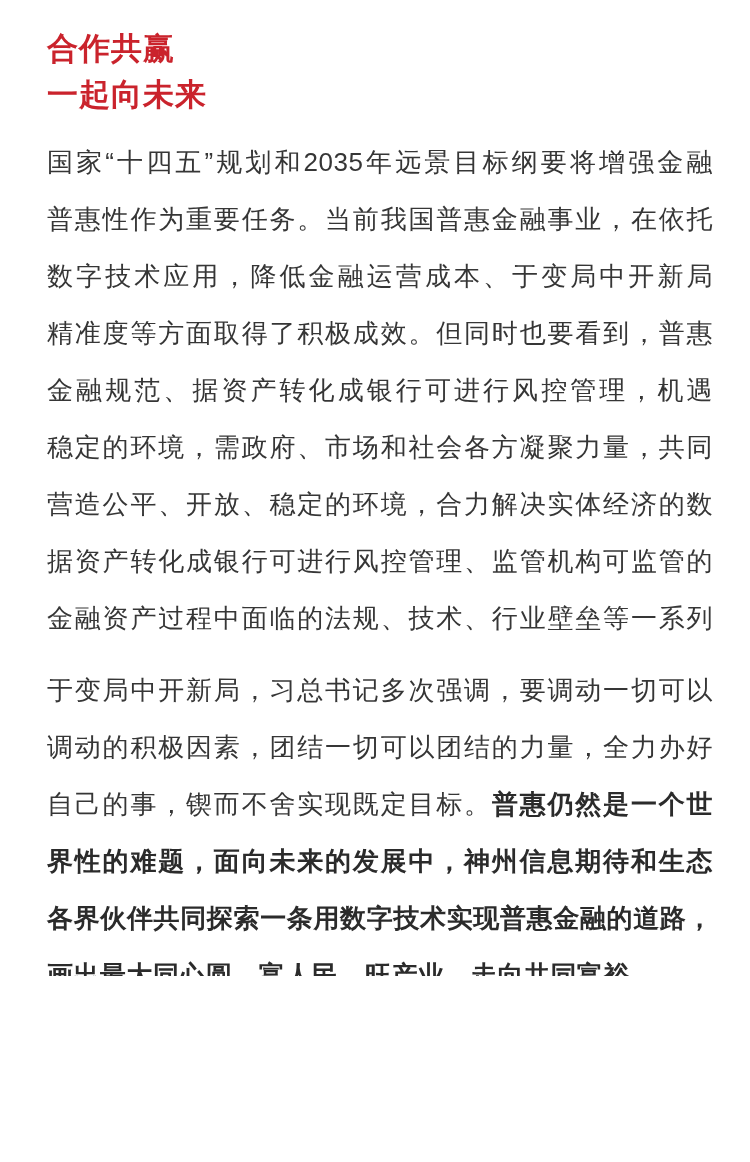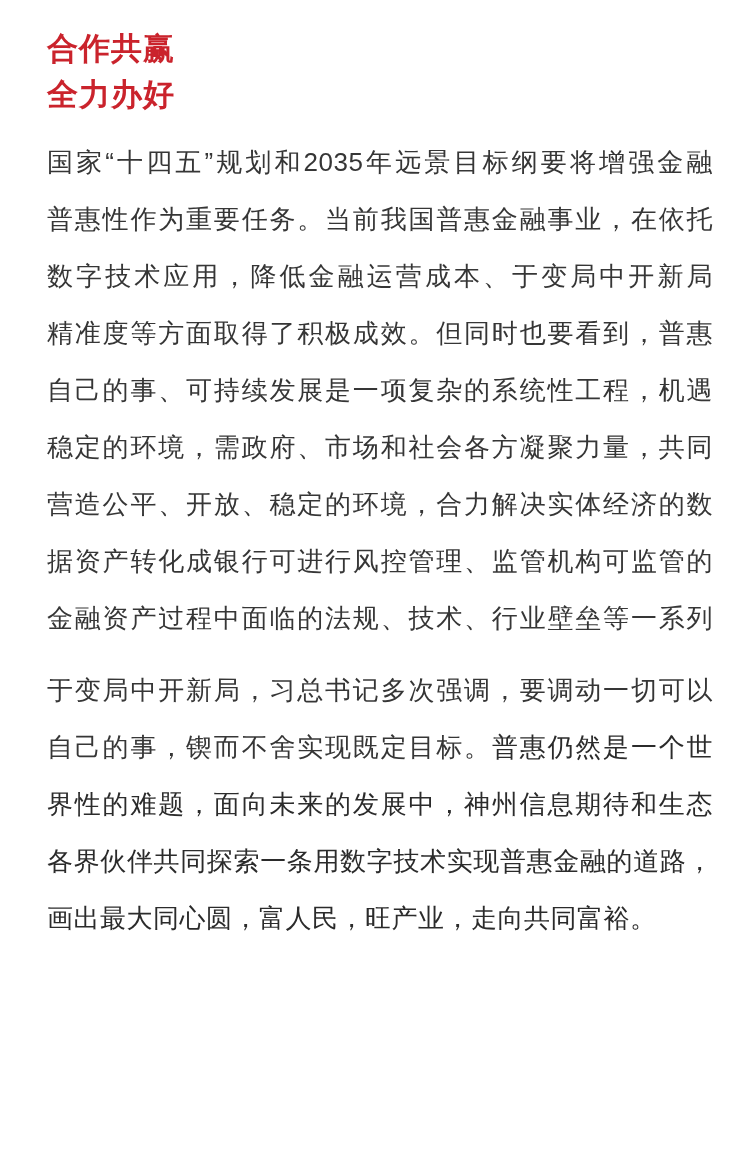--- a/index.html
+++ b/index.html
@@ -34,43 +34,44 @@
   .paragraph + .paragraph { margin-top: 15px; }
   .line {
     text-align: justify;
     text-align-last: justify;
   }
   .line.last {
     text-align: left;
     text-align-last: left;
   }
   .seg { font-weight: 400; }
-  .seg.bold { font-weight: 400; color: #2b2b2b; }
+  .seg.bold { font-weight: 700; color: #2b2b2b; }
 </style>
 </head>
 <body style="background: rgb(255, 255, 255);">
 
 <div class="page">
   <h1 class="title" style="color: rgb(202, 35, 44);">
     <span class="title-line">合作共赢</span>
-    <span class="title-line">全力办好</span>
+    <span class="title-line">一起向未来</span>
   </h1>
   <div class="article-body" id="paragraphs" style="color: rgb(54, 54, 54);">
       <div class="paragraph">
         <div class="line"><span class="seg">国家“十四五”规划和2035年远景目标纲要将增强金融</span></div>
         <div class="line"><span class="seg">普惠性作为重要任务。当前我国普惠金融事业，在依托</span></div>
         <div class="line"><span class="seg">数字技术应用，降低金融运营成本、于变局中开新局</span></div>
         <div class="line"><span class="seg">精准度等方面取得了积极成效。但同时也要看到，普惠</span></div>
-        <div class="line"><span class="seg">自己的事、可持续发展是一项复杂的系统性工程，机遇</span></div>
+        <div class="line"><span class="seg">金融规范、据资产转化成银行可进行风控管理，机遇</span></div>
         <div class="line"><span class="seg">稳定的环境，需政府、市场和社会各方凝聚力量，共同</span></div>
         <div class="line"><span class="seg">营造公平、开放、稳定的环境，合力解决实体经济的数</span></div>
         <div class="line"><span class="seg">据资产转化成银行可进行风控管理、监管机构可监管的</span></div>
         <div class="line"><span class="seg">金融资产过程中面临的法规、技术、行业壁垒等一系列</span></div>
       </div>
       <div class="paragraph">
         <div class="line"><span class="seg">于变局中开新局，习总书记多次强调，要调动一切可以</span></div>
+        <div class="line"><span class="seg">调动的积极因素，团结一切可以团结的力量，全力办好</span></div>
         <div class="line"><span class="seg">自己的事，锲而不舍实现既定目标。</span><span class="seg bold">普惠仍然是一个世</span></div>
         <div class="line"><span class="seg bold">界性的难题，面向未来的发展中，神州信息期待和生态</span></div>
         <div class="line"><span class="seg bold">各界伙伴共同探索一条用数字技术实现普惠金融的道路，</span></div>
         <div class="line last"><span class="seg bold">画出最大同心圆，富人民，旺产业，走向共同富裕。</span></div>
       </div>
     </div>
 </div>
 
 </body></html>

